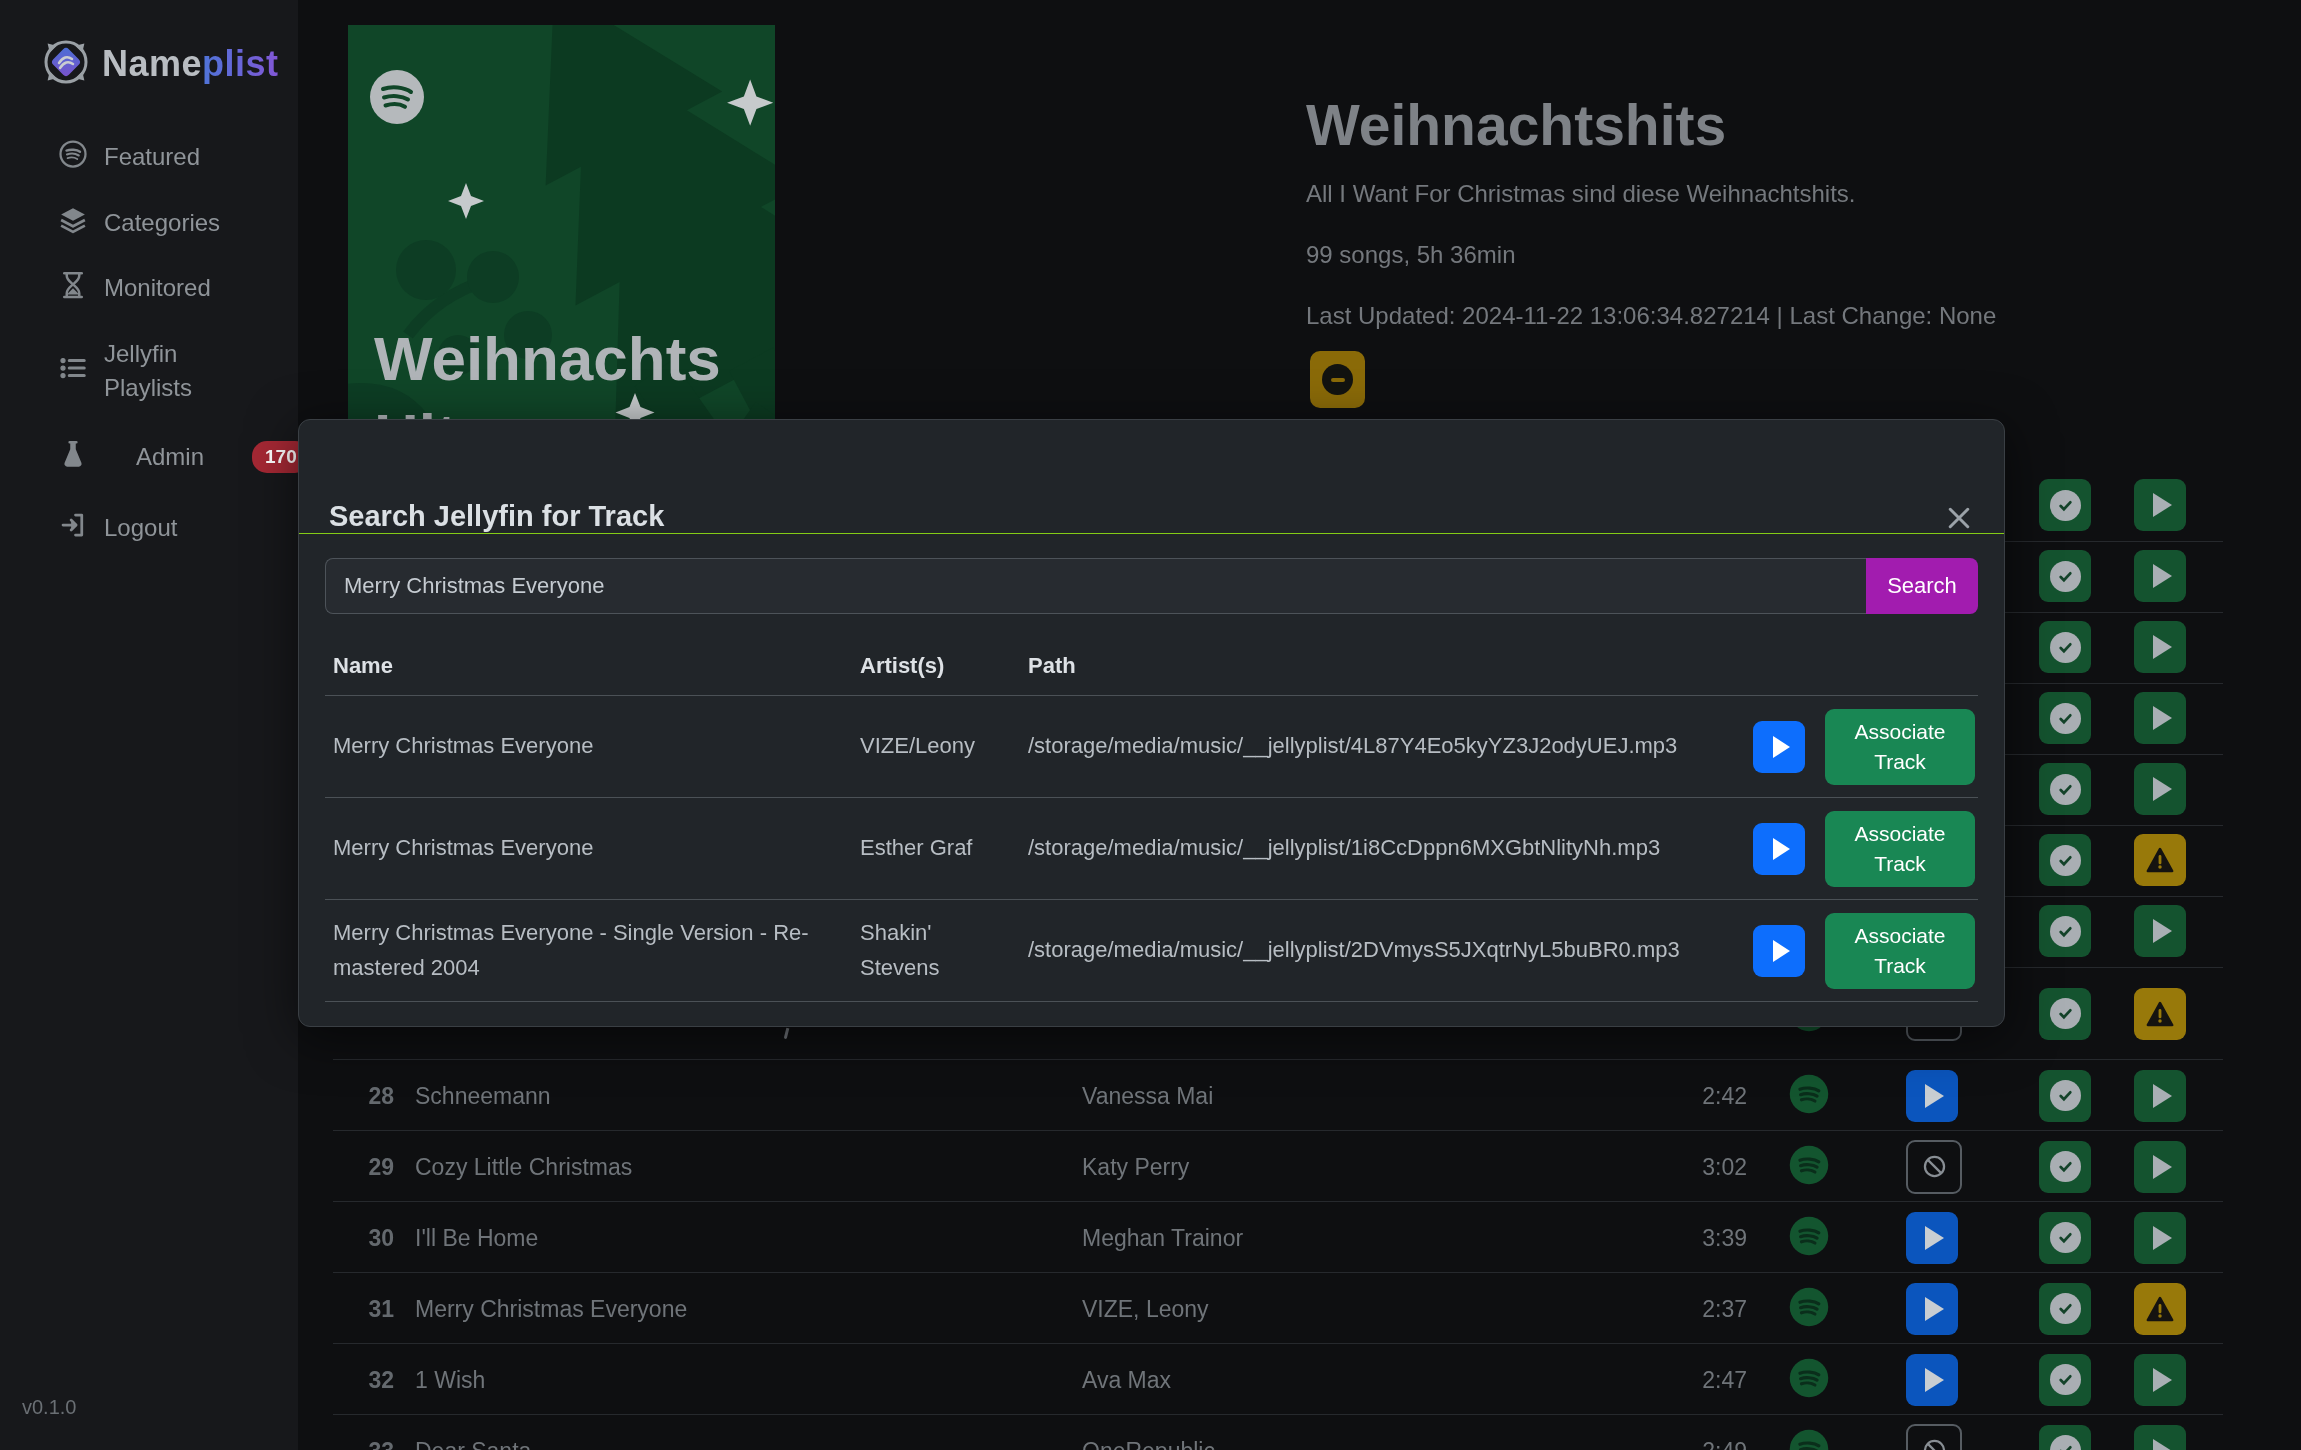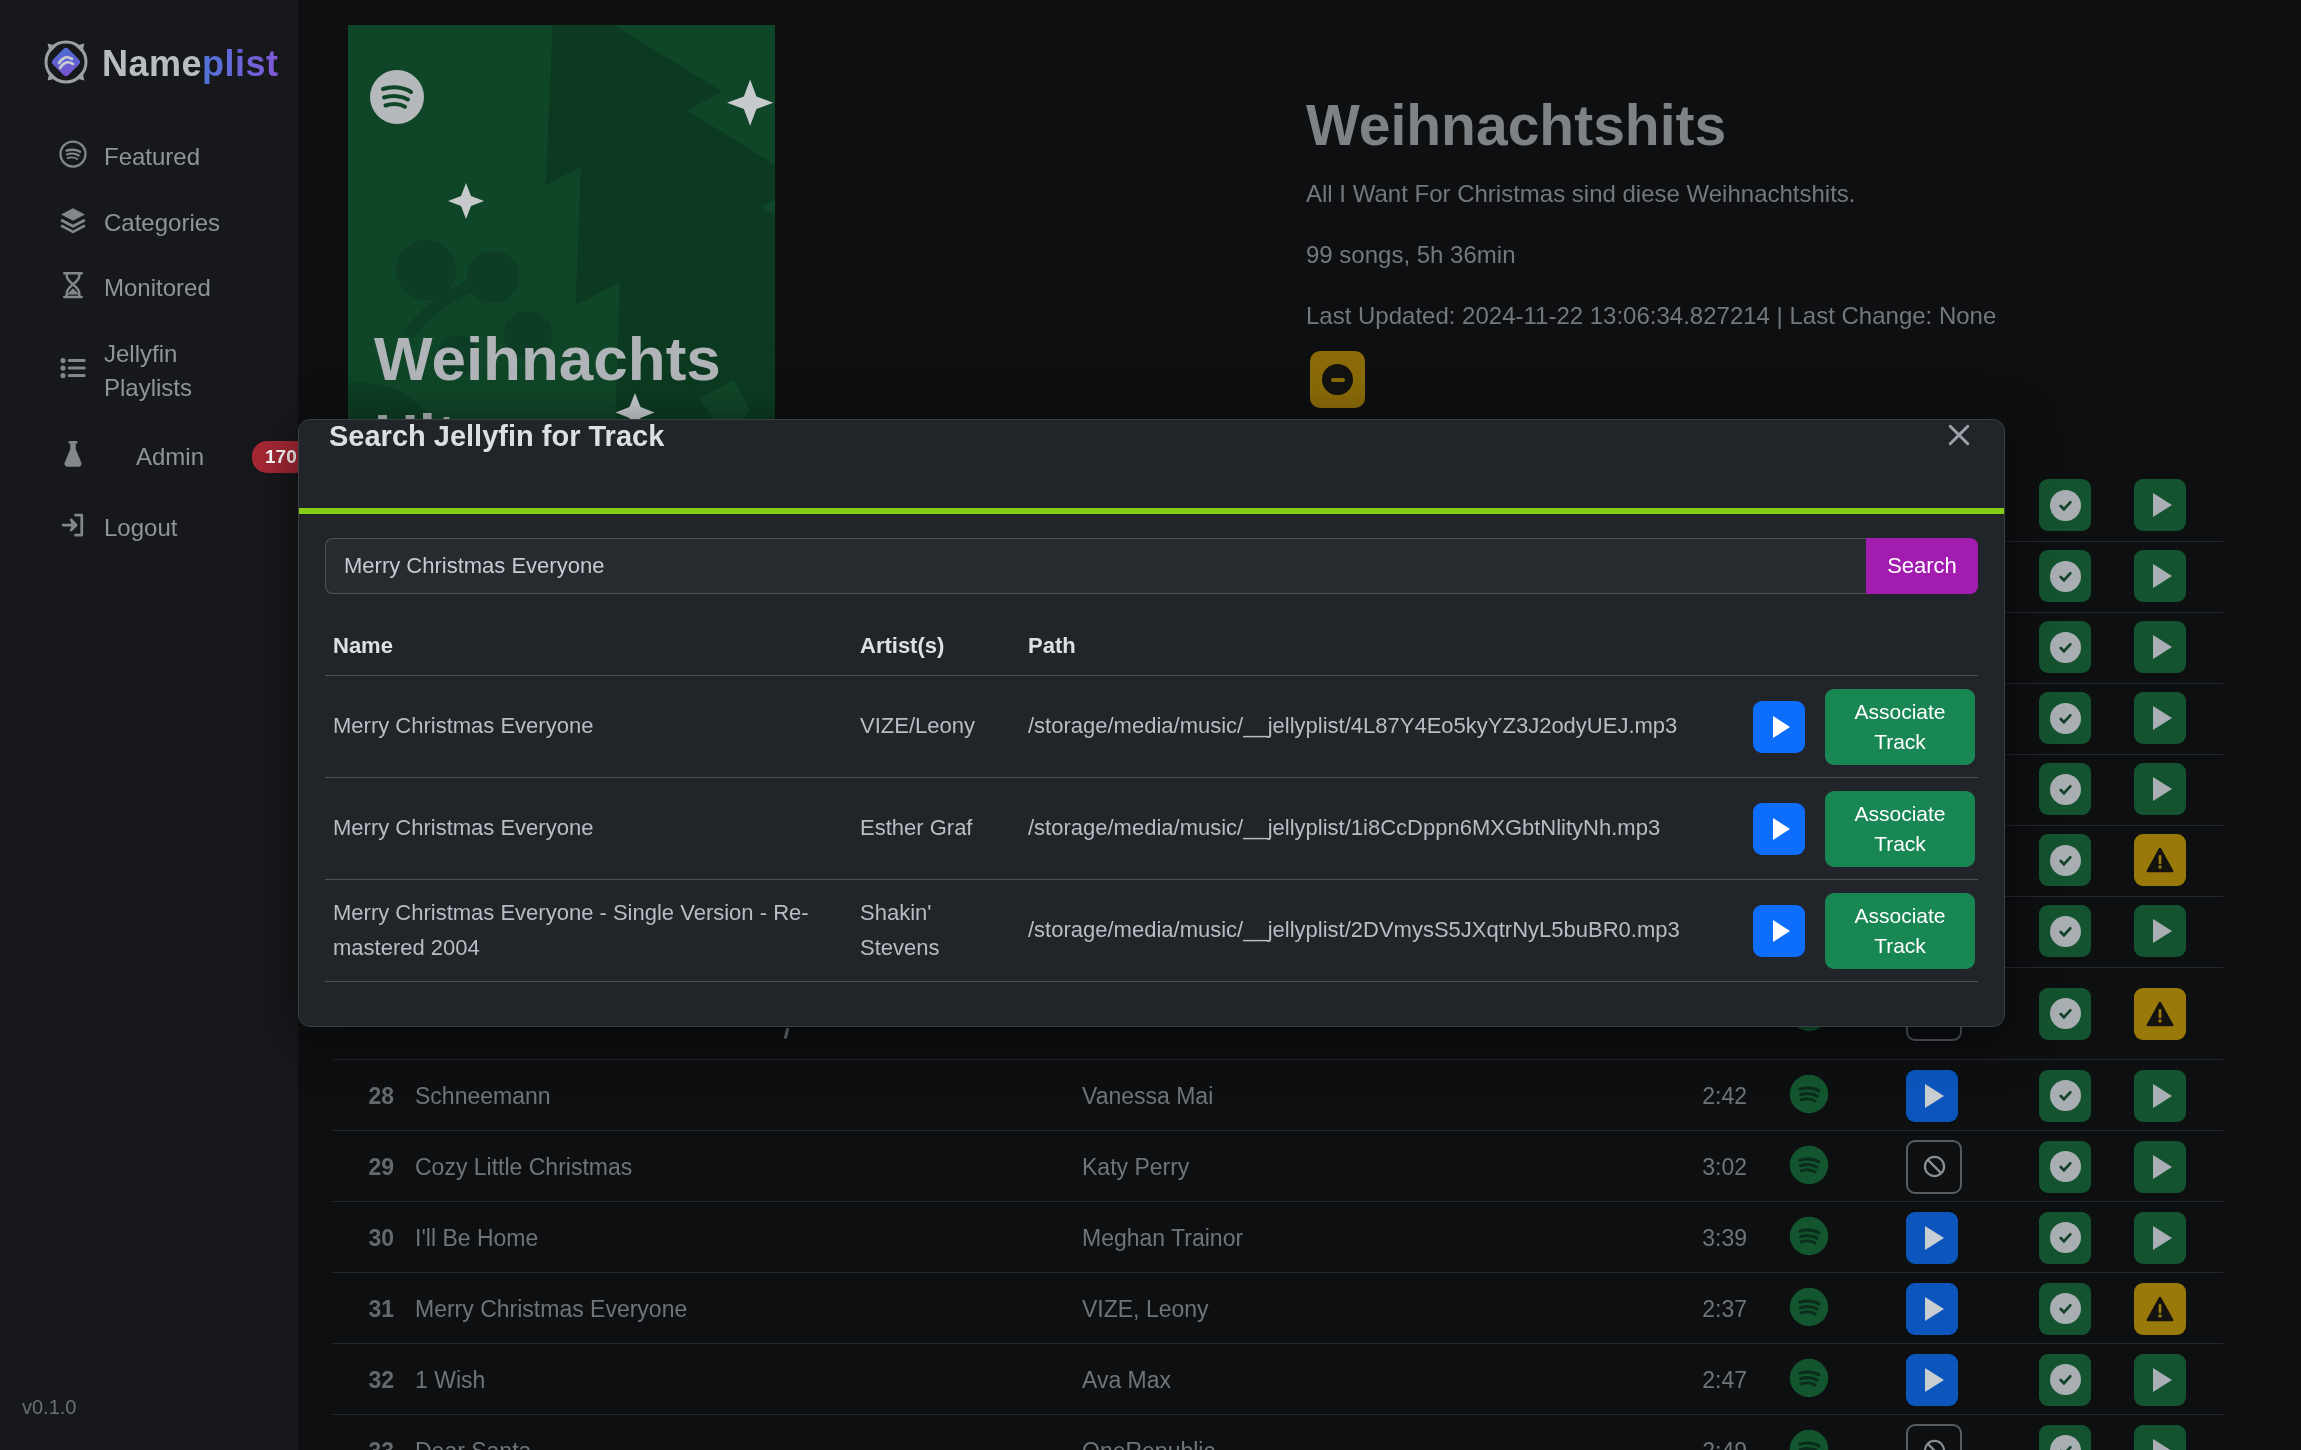--- a/index.html
+++ b/index.html
@@ -71,22 +71,22 @@
   .hidden-pair { position:absolute; }
   .hidden-pair .icon-btn { position:absolute; top:0; }
 
   .text-fragment { position:absolute; left:487px; top:1028px; width:3px; height:11px;
                    background:#6f7479; border-radius:0 0 3px 3px; transform:rotate(14deg); }
 
   
   .modal { position:absolute; left:298px; top:419px; width:1707px; height:608px;
            background:#212529; border:1px solid #3a3f44; border-radius:12px; z-index:10;
            box-shadow:0 10px 50px rgba(0,0,0,.55); }
-  .modal-header { height:94px; display:flex; align-items:flex-start; padding:0 30px;
-                  border-bottom:6px solid #84cc16; }
+  .modal-header { height:114px; display:flex; align-items:flex-end; padding:0 30px;
+                  border-bottom:1px solid #84cc16; }
   .modal-title { font-size:29px; font-weight:700; color:#dbe0e4; }
   .close-btn { margin-left:auto; background:none; border:none; cursor:pointer; color:#9ba2a8;
                display:flex; align-items:center; }
   .modal-body { padding:24px 26px 0 26px; }
   .input-group { display:flex; height:56px; }
   .search-input { flex:1; background:#272b30; border:1px solid #4d5359; border-right:none;
                   border-radius:8px 0 0 8px; padding:0 18px; font-size:22px; color:#c5cbd1;
                   font-family:"Liberation Sans", sans-serif; outline:none; }
   .search-btn { width:112px; background:#a21caf; color:#fff; border:none;
                 border-radius:0 8px 8px 0; font-size:22px; cursor:pointer;

